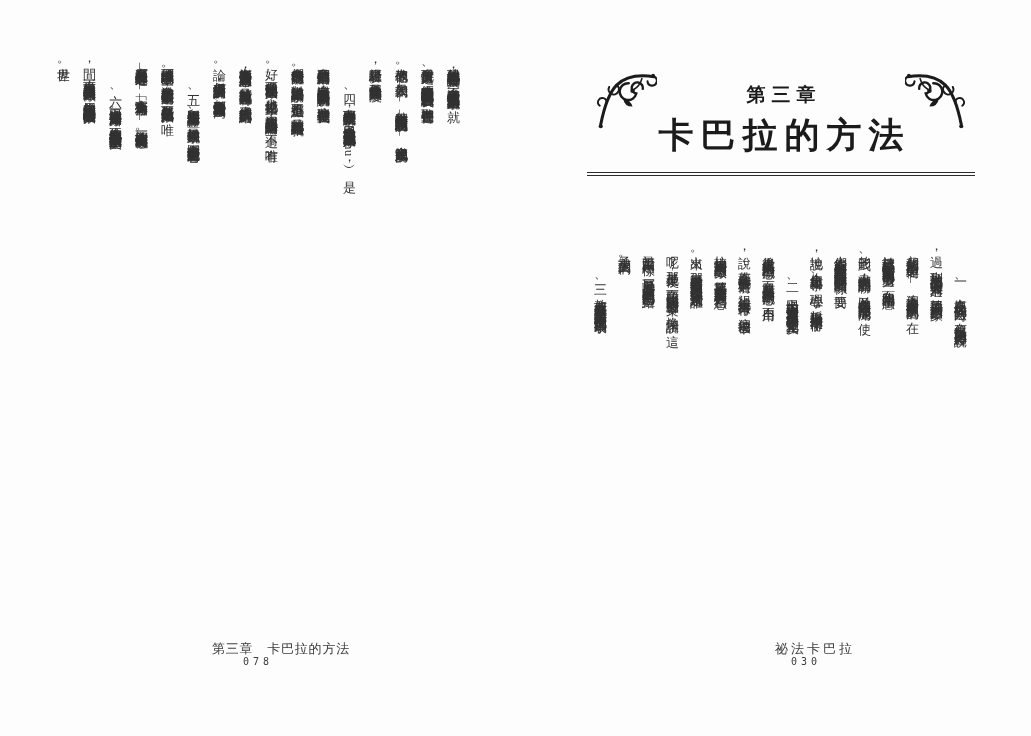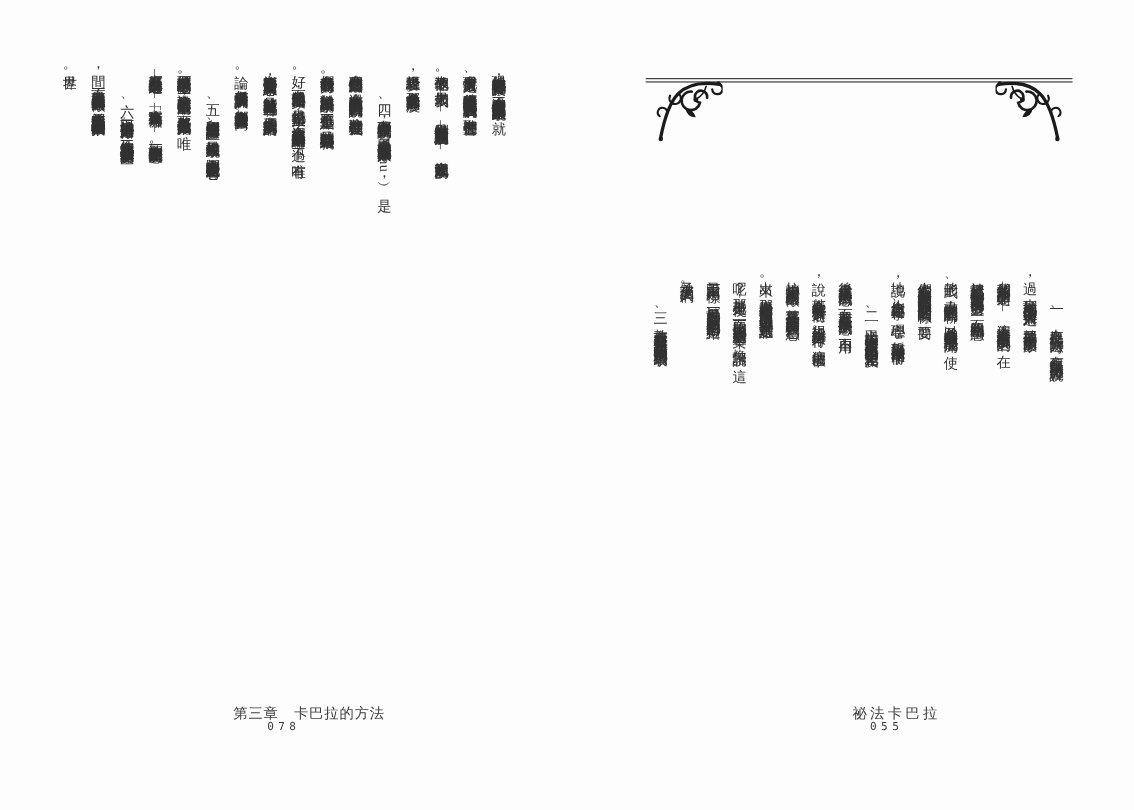--- a/index.html
+++ b/index.html
@@ -107,20 +107,22 @@
             <path d="M50,7 q-2,8 -9,12" stroke-width="1.6"></path>
           </g>
           <g fill="#1b1b1b">
             <circle cx="40" cy="20" r="2.4"></circle>
             <circle cx="6" cy="58" r="2.2"></circle>
             <circle cx="62" cy="4" r="2"></circle>
             <path d="M30,28 q8,2 10,9 q-9,0 -10,-9z"></path>
           </g>
         </svg>
       </span>
+      <div class="chapter-label">第三章</div>
+      <h1 class="chapter-title">卡巴拉的方法</h1>
       <div class="double-rule"></div>
     </header>
 
     <div class="vtext right-body">　　一、在提及卡巴拉的方法時，有位很久以前的拉比曾經說
 過，來到地球上的天使若要與人溝通，就得要採用人類的形象。
 我們所知道的生命之樹——這個令人好奇的象徵系統之目的，在
 於把已經具現的宇宙及人類靈魂的每一股力量、面向約化為示意圖
 的形式、畫出它們之間的關聯，以及將它們像地圖那樣地展開，使
 人們能夠看出每個單元的相關位置並能追蹤它們之間的關係。簡要
 地說，生命之樹是科學、心理學、哲學與神學的使用手冊。
@@ -128,16 +130,16 @@
 後者是在構築人造的概念，而前者是在分析抽象的概念。自不用
 說，某概念在能被分析之前，得先被組合出來才行。這個被卡巴
 拉神祕家用來冥想的象徵，其擇要囊括的原則需要有人把它們想
 出來。那麼構建出這整個藍圖的第一位卡巴拉神祕家到底是誰
 呢？那就是天使，而拉比們也一致同意這個答案。換句話說，這
 是由跟人類不一樣、屬於世界另一階層的存在將祂們的卡巴拉給
 予被選上的人們。
 　　三、教典裡面若有像是嬰孩是在醋栗樹下找到這樣的表示，</div>
 
     <div class="footer-title ft-right">祕法卡巴拉</div>
-    <div class="folio folio-right">055</div>
+    <div class="folio folio-right">030</div>
   </section>
 
 </div>
 
 </body></html>

